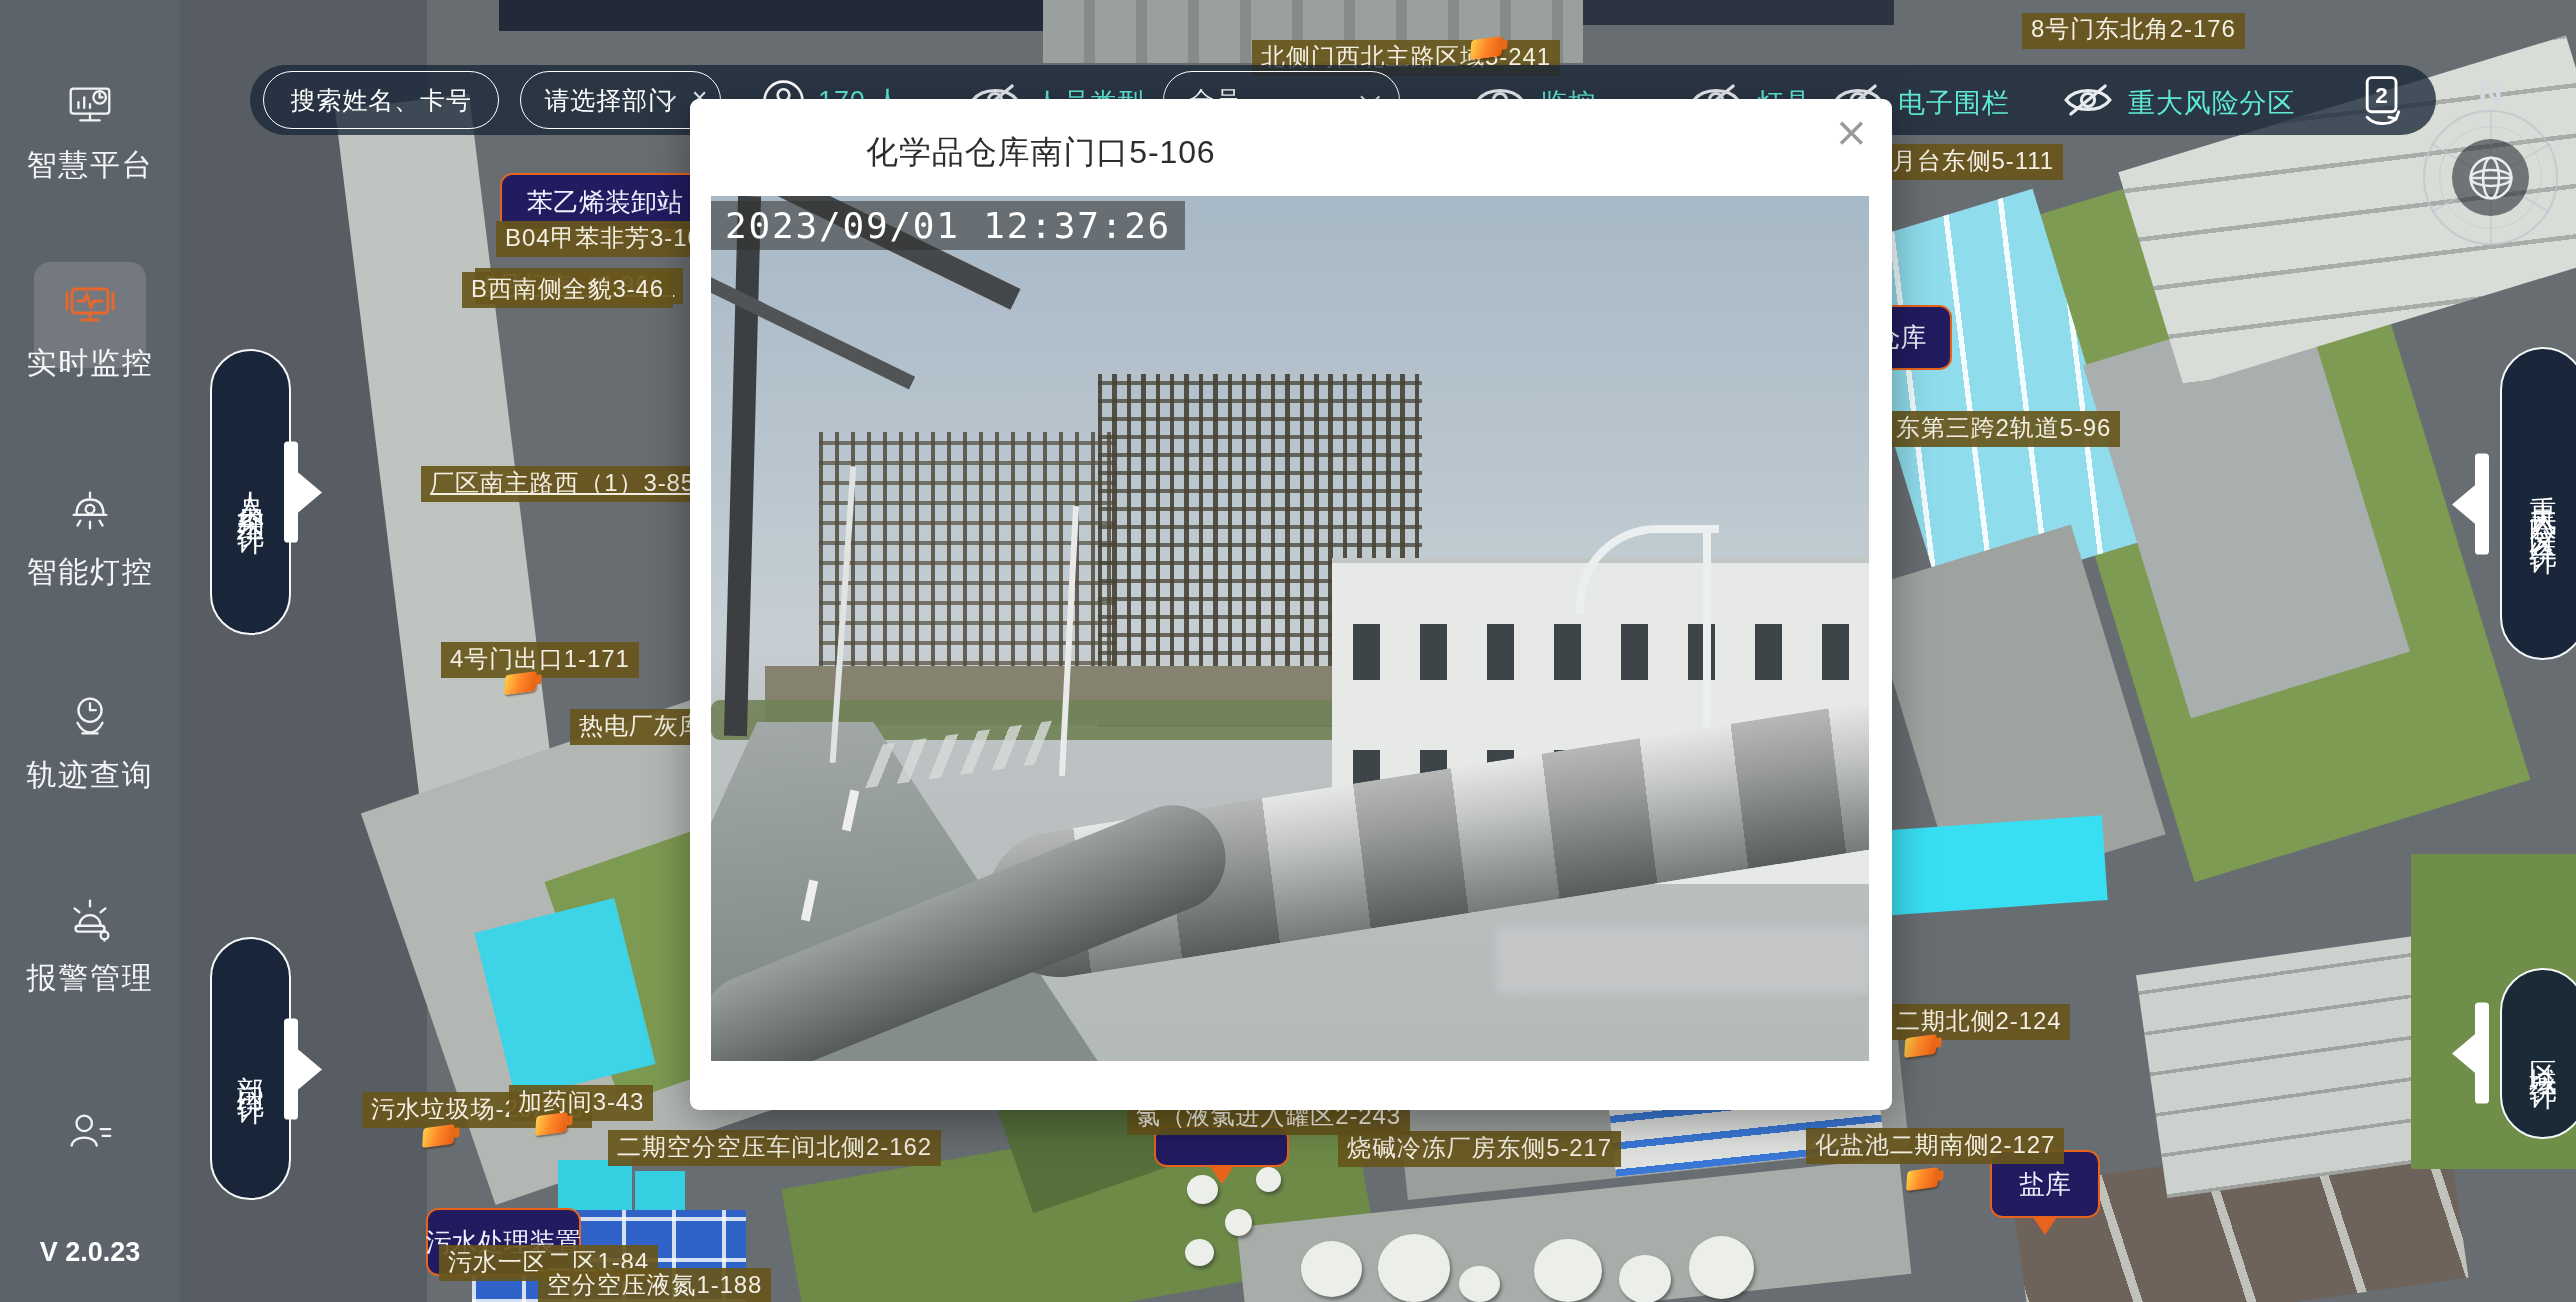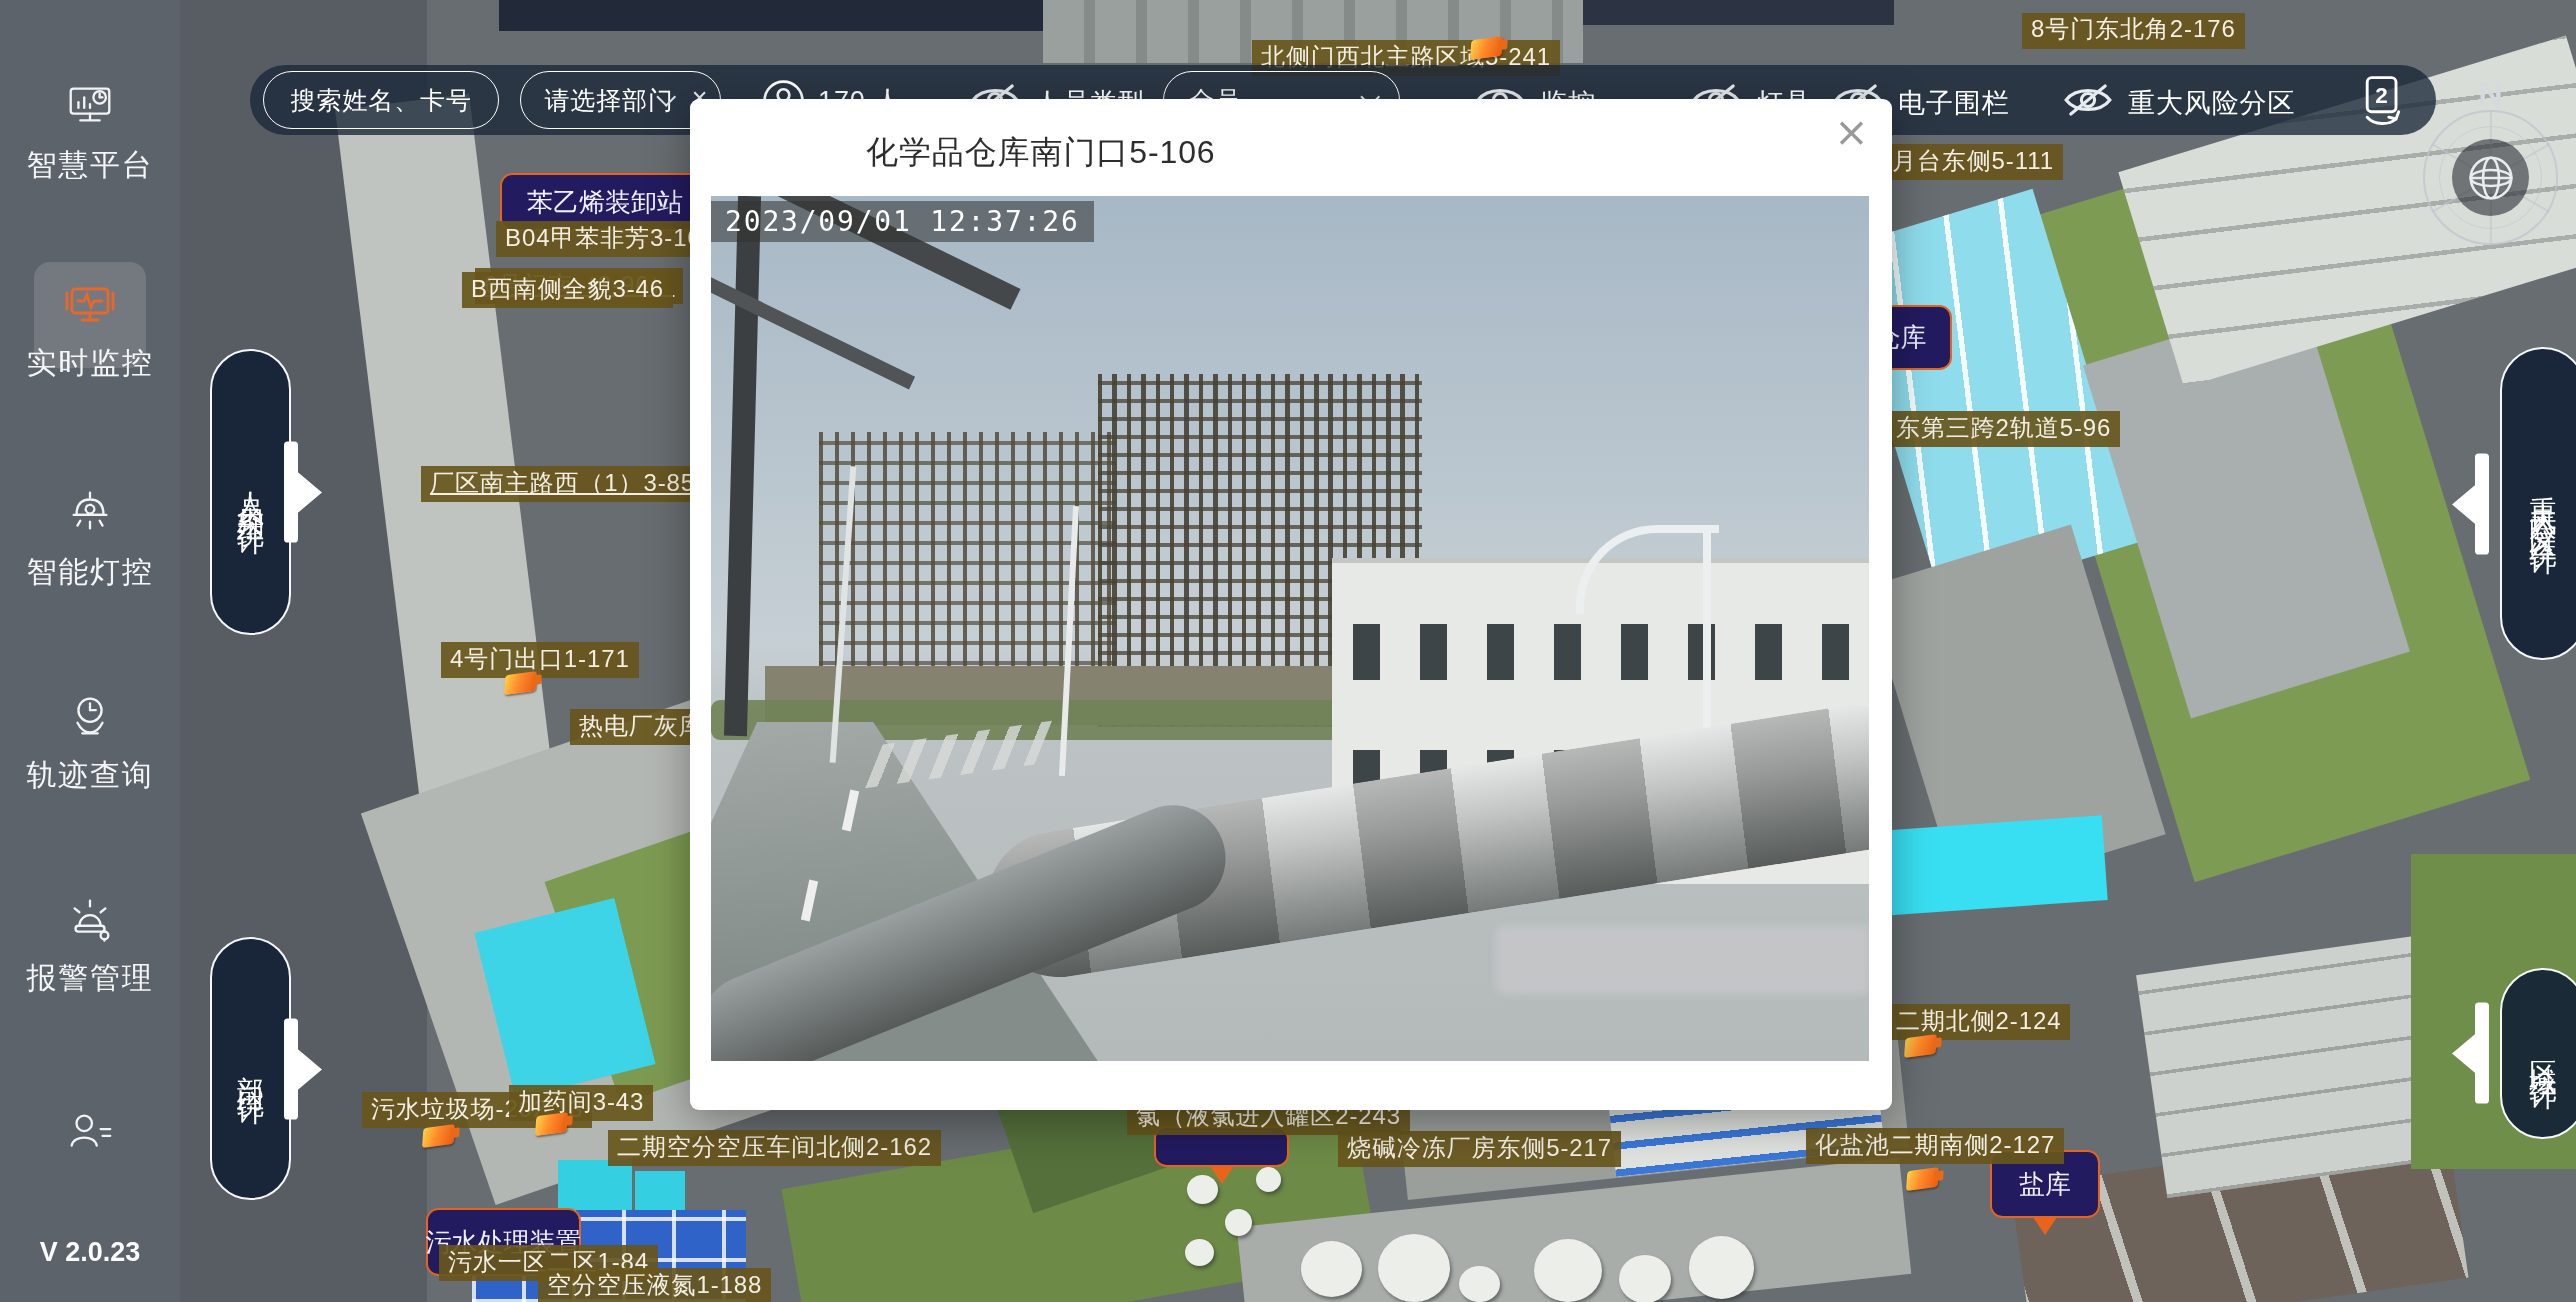--- a/index.html
+++ b/index.html
@@ -60,21 +60,21 @@
   .sb-icon { position:relative; }
 
   
   #toolbar { position:absolute; left:250px; top:65px; width:2186px; height:70px; z-index:3;
              background:rgba(26,38,56,.78); border-radius:36px; color:#fff; }
   .tb-abs { position:absolute; }
   .pill { border:1.8px solid #fff; border-radius:31px; height:58px; display:flex; align-items:center; color:#fff; }
   .pill .ph { font-size:25px; letter-spacing:0.9px; }
   .chev { width:14.4px; height:14.4px; border-right:2.7px solid #dfe3e8; border-bottom:2.7px solid #dfe3e8; transform:rotate(45deg); margin-top:-7.2px; }
   .clearx { font-size:27px; color:#e8ebef; line-height:1; }
-  .tb-text { font-size:27px; color:#ffffff; letter-spacing:0.9px; }
+  .tb-text { font-size:27px; color:#5eead4; letter-spacing:0.9px; }
   .eye svg { display:block; }
 
   
   #compass { position:absolute; left:2423px; top:110px; width:135px; height:135px; z-index:3; }
   #compass .ring { position:absolute; inset:0; border:2.7px solid rgba(190,196,204,.75); border-radius:50%; }
   #compass .ring2 { position:absolute; inset:16px; border:1.8px solid rgba(190,196,204,.6); border-radius:50%; }
   #compass .disc { position:absolute; inset:29px; background:rgba(25,30,38,.55); border-radius:50%; display:flex; align-items:center; justify-content:center; }
   #compass .spoke { position:absolute; left:50%; top:50%; width:135px; height:1.8px; background:rgba(190,196,204,.55); }
   #compass-n { position:absolute; left:2423px; top:74px; width:135px; text-align:center; font-size:34px; font-weight:bold; color:#d6dade; z-index:3; }
 
@@ -120,21 +120,21 @@
   .pole-dark { position:absolute; left:20px; top:0; width:23.4px; height:540px; background:#3c3f41; transform:rotate(1.5deg); }
   .beam1 { position:absolute; left:-63px; top:7.2px; width:387px; height:23.4px; background:#45484a; transform:rotate(26deg); }
   .beam2 { position:absolute; left:-81px; top:115px; width:297px; height:14.4px; background:#505456; transform:rotate(26deg); }
   .lamp-arc { position:absolute; left:865px; top:329px; width:135px; height:354px; }
   .lamp-arc::before { content:''; position:absolute; left:0; top:0; width:135px; height:81px;
            border-top:8px solid #eceff0; border-left:8px solid #eceff0; border-top-left-radius:81px; }
   .lamp-arc::after { content:''; position:absolute; right:0; top:0; width:8px; height:100%; background:#eceff0; }
   .pole2 { position:absolute; left:355px; top:310px; width:6.3px; height:270px; background:#e8ebe9; transform:rotate(3deg); }
   .pole3 { position:absolute; left:129px; top:270px; width:6.3px; height:297px; background:#dfe3e2; transform:rotate(4deg); }
   #cam-timestamp { position:absolute; left:0; top:5.4px; background:rgba(50,50,48,.55); color:#fff;
-           font-family:"DejaVu Sans Mono","Liberation Mono",monospace; font-size:28px; padding:3.6px 14.4px; letter-spacing:1.8px; }
+           font-family:"DejaVu Sans Mono","Liberation Mono",monospace; font-size:36px; padding:3.6px 14.4px; letter-spacing:1.8px; }
   #blur-box { position:absolute; left:785px; top:730px; width:374px; height:68px; background:rgba(195,198,200,.94);
            border-radius:7.2px; filter:blur(3.6px); }
 </style>
 </head>
 <body>
 
 <div id="terrain">
   <div class="shape sh-darkleft"></div>
   <div class="shape sh-roadvert"></div>
   <div class="shape sh-pave1"></div>

